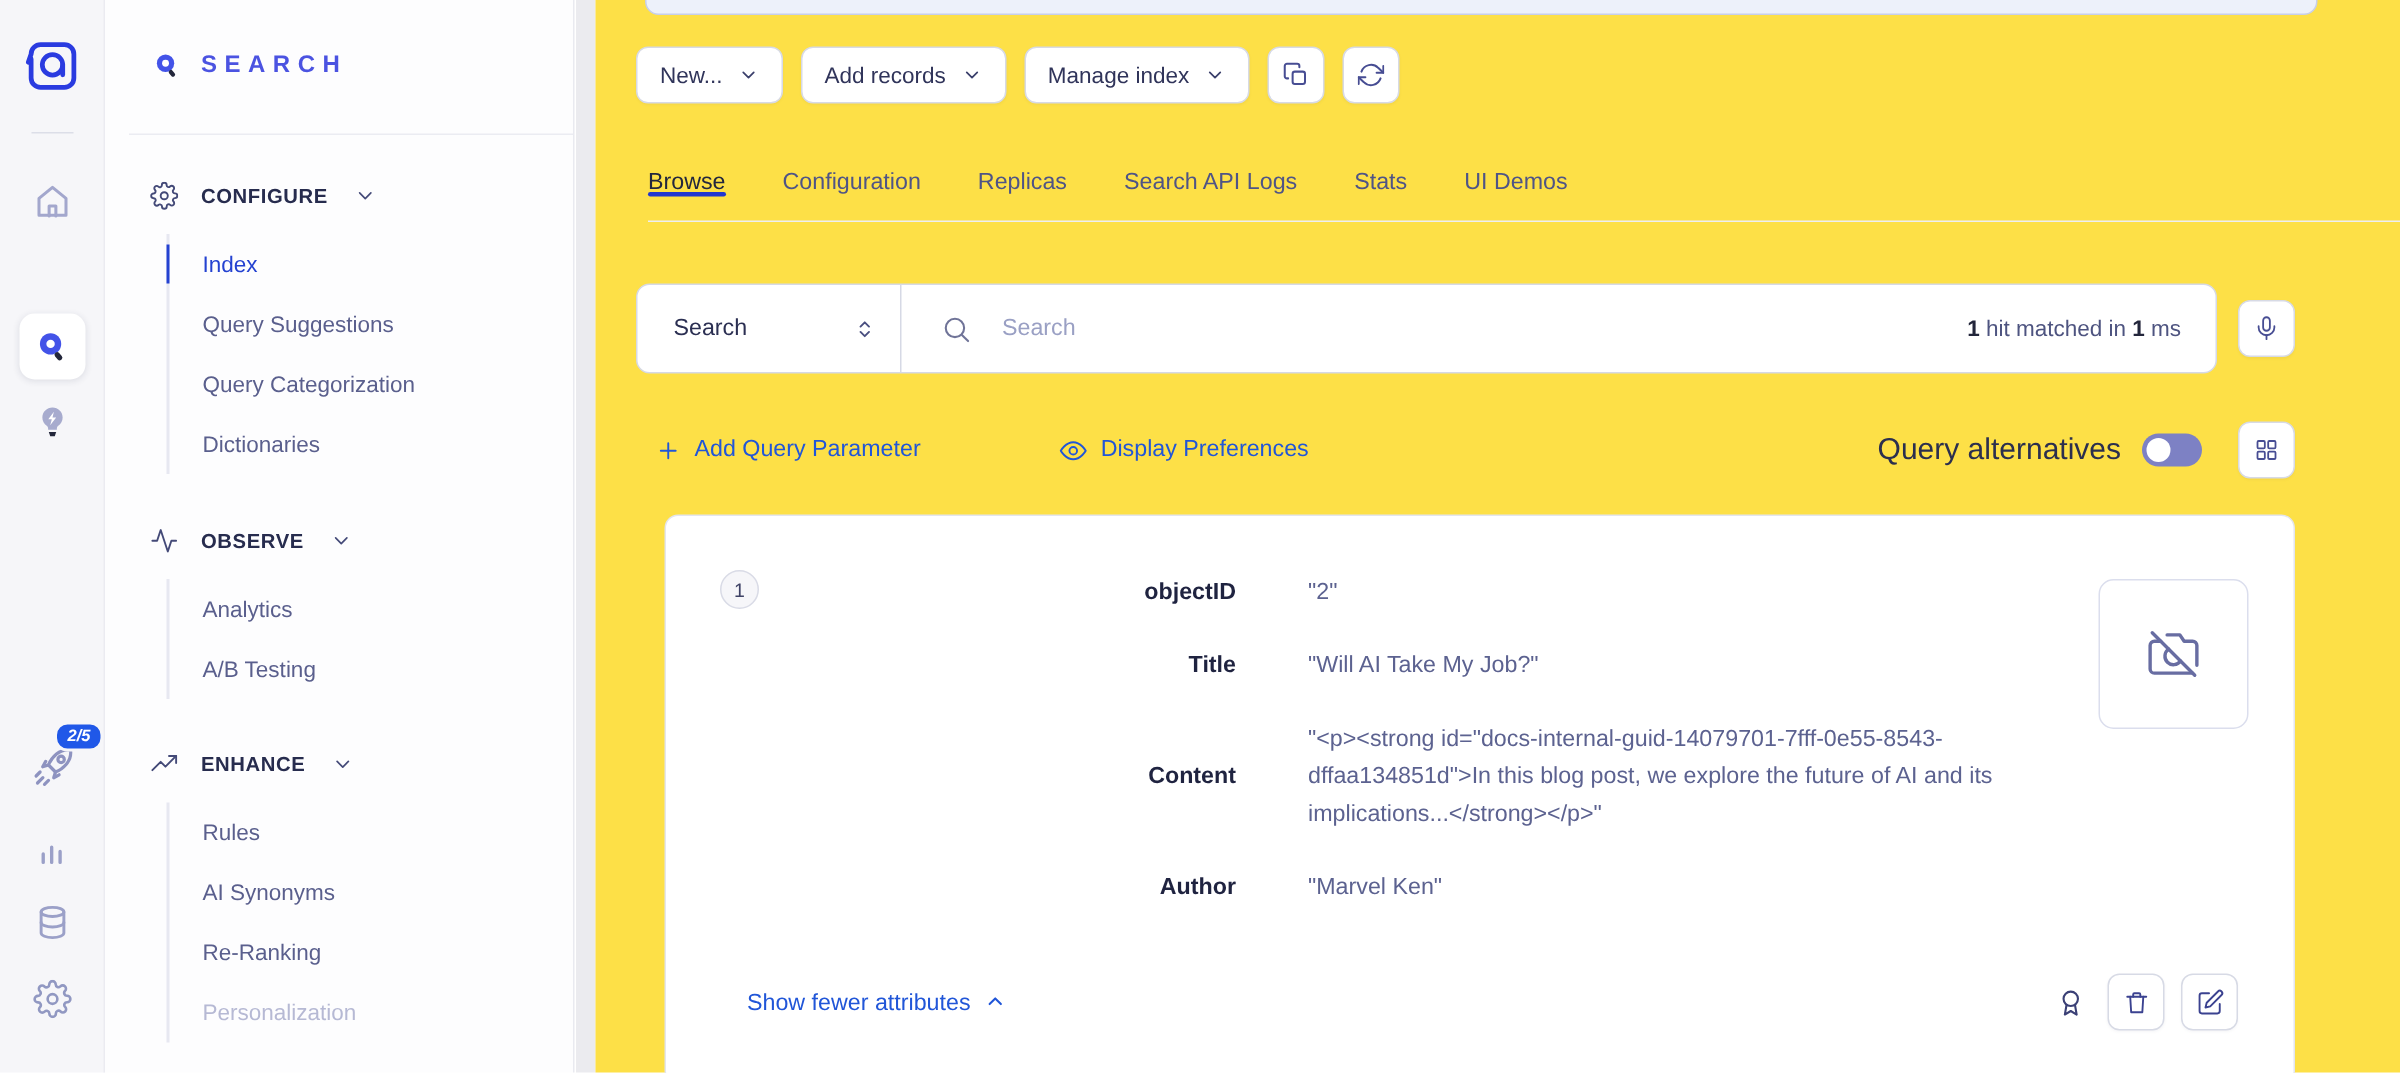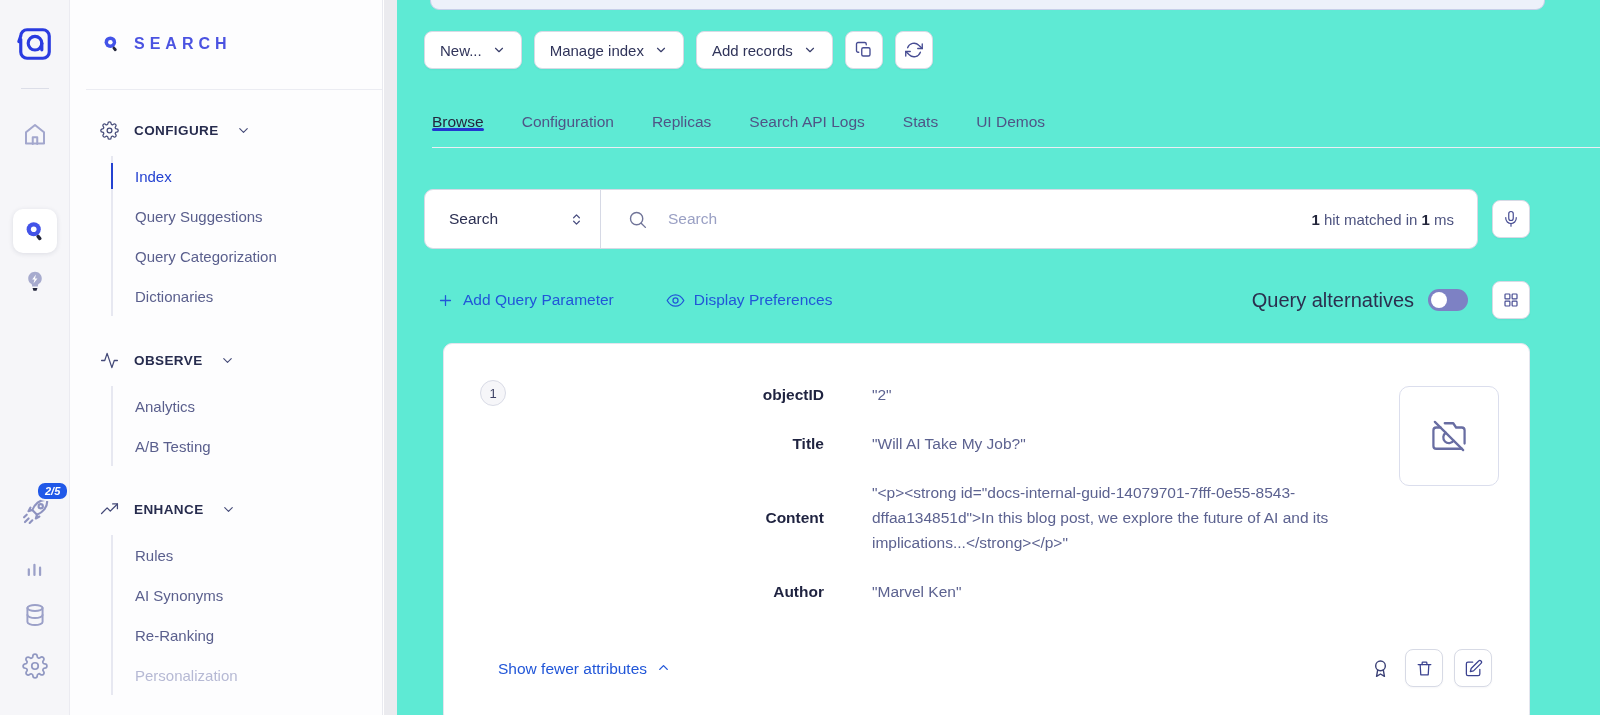--- a/index.html
+++ b/index.html
@@ -26,21 +26,21 @@
   .section-head .hicon{color:#444a78;}
   .section-head .chev{color:#444a78;margin-left:2px;}
   .nav-group{position:absolute;left:41px;right:8px;border-left:2px solid #e7e8f1;}
   .nav-item{position:relative;height:40px;display:flex;align-items:center;padding-left:22px;
     font-size:15px;color:#5a5f8d;cursor:pointer;}
   .nav-item.active{color:#2442d1;}
   .nav-item.active::before{content:"";position:absolute;left:-2px;top:7px;height:26px;width:2px;background:#2442d1;}
   .nav-item.disabled{color:#b6b9d4;}
 
   
-  .main{position:absolute;left:397px;top:0;right:0;height:100%;background:#5eead4;}
+  .main{position:absolute;left:397px;top:0;right:0;height:100%;background:#fde047;}
   .top-partial{position:absolute;left:33px;right:55px;top:-10px;height:20px;background:#edf1fa;
     border:1px solid #c7cfe9;border-radius:9px;}
   .toolbar{position:absolute;left:27px;top:31px;display:flex;gap:12px;}
   .btn{height:38px;background:#fff;border:1px solid #d7dae5;border-radius:8px;display:flex;align-items:center;
     gap:10px;padding:0 15px;font-size:15px;color:#30345a;cursor:pointer;box-shadow:0 1px 2px rgba(35,38,75,.04);}
   .btn .chev{color:#3a3f6b;}
   .icon-btn{width:38px;height:38px;background:#fff;border:1px solid #d7dae5;border-radius:8px;display:flex;
     align-items:center;justify-content:center;color:#474d93;cursor:pointer;box-shadow:0 1px 2px rgba(35,38,75,.04);}
 
   .tabs{position:absolute;left:35px;right:0;top:96px;height:52px;display:flex;gap:38px;border-bottom:1px solid #edeef4;align-items:center;}
@@ -55,21 +55,21 @@
   .search-mode-label{font-size:15.5px;color:#2b2f52;}
   .search-mode .chevs{color:#4a4f80;}
   .search-field{flex:1;display:flex;align-items:center;padding:0 23px 0 26px;gap:18px;}
   .search-field .mag{color:#707498;}
   .search-input{flex:1;border:none;outline:none;font-size:15.5px;color:#23263b;font-family:inherit;background:transparent;}
   .search-input::placeholder{color:#9aa0c4;}
   .hits{font-size:15px;color:#4e5480;white-space:nowrap;}
   .hits b{color:#23263b;font-weight:700;}
   .mic-btn{position:absolute;left:1095px;top:200px;}
 
-  .query-row{position:absolute;left:40px;top:286px;width:1031px;height:28px;display:flex;align-items:center;}
+  .query-row{position:absolute;left:40px;top:286px;width:1031px;height:28px;display:flex;align-items:center;gap:40px;}
   .qlink{display:flex;align-items:center;gap:9px;color:#2156d8;font-size:15.5px;cursor:pointer;}
   .qlink + .qlink{margin-left:52px;}
   .alts{margin-left:auto;display:flex;align-items:center;}
   .alts-label{font-size:20px;color:#2b2f4e;}
   .toggle{margin-left:14px;width:40px;height:22px;border-radius:11px;background:#7d81c4;position:relative;cursor:pointer;}
   .toggle .knob{position:absolute;left:3px;top:3px;width:16px;height:16px;border-radius:50%;background:#fff;}
   .grid-btn{position:absolute;left:1095px;top:281px;}
 
   
   .hit-card{position:absolute;left:46px;top:343px;width:1087px;height:380px;border:1px solid #e3e5ee;
@@ -325,27 +325,27 @@
   <div class="top-partial"></div>
 
   <div class="toolbar">
     <div class="btn">
       <span>New...</span>
       <svg class="ic chev" style="width:14px;height:14px;stroke-width:2">
           <use href="#i-chev-d"></use>
         </svg>
     </div>
     <div class="btn">
-      <span>Manage index</span>
+      <span>Add records</span>
       <svg class="ic chev" style="width:14px;height:14px;stroke-width:2">
           <use href="#i-chev-d"></use>
         </svg>
     </div>
     <div class="btn">
-      <span>Add records</span>
+      <span>Manage index</span>
       <svg class="ic chev" style="width:14px;height:14px;stroke-width:2">
           <use href="#i-chev-d"></use>
         </svg>
     </div>
     <div class="icon-btn">
       <svg class="ic" style="width:18px;height:18px">
           <use href="#i-copy"></use>
         </svg>
     </div>
     <div class="icon-btn">

